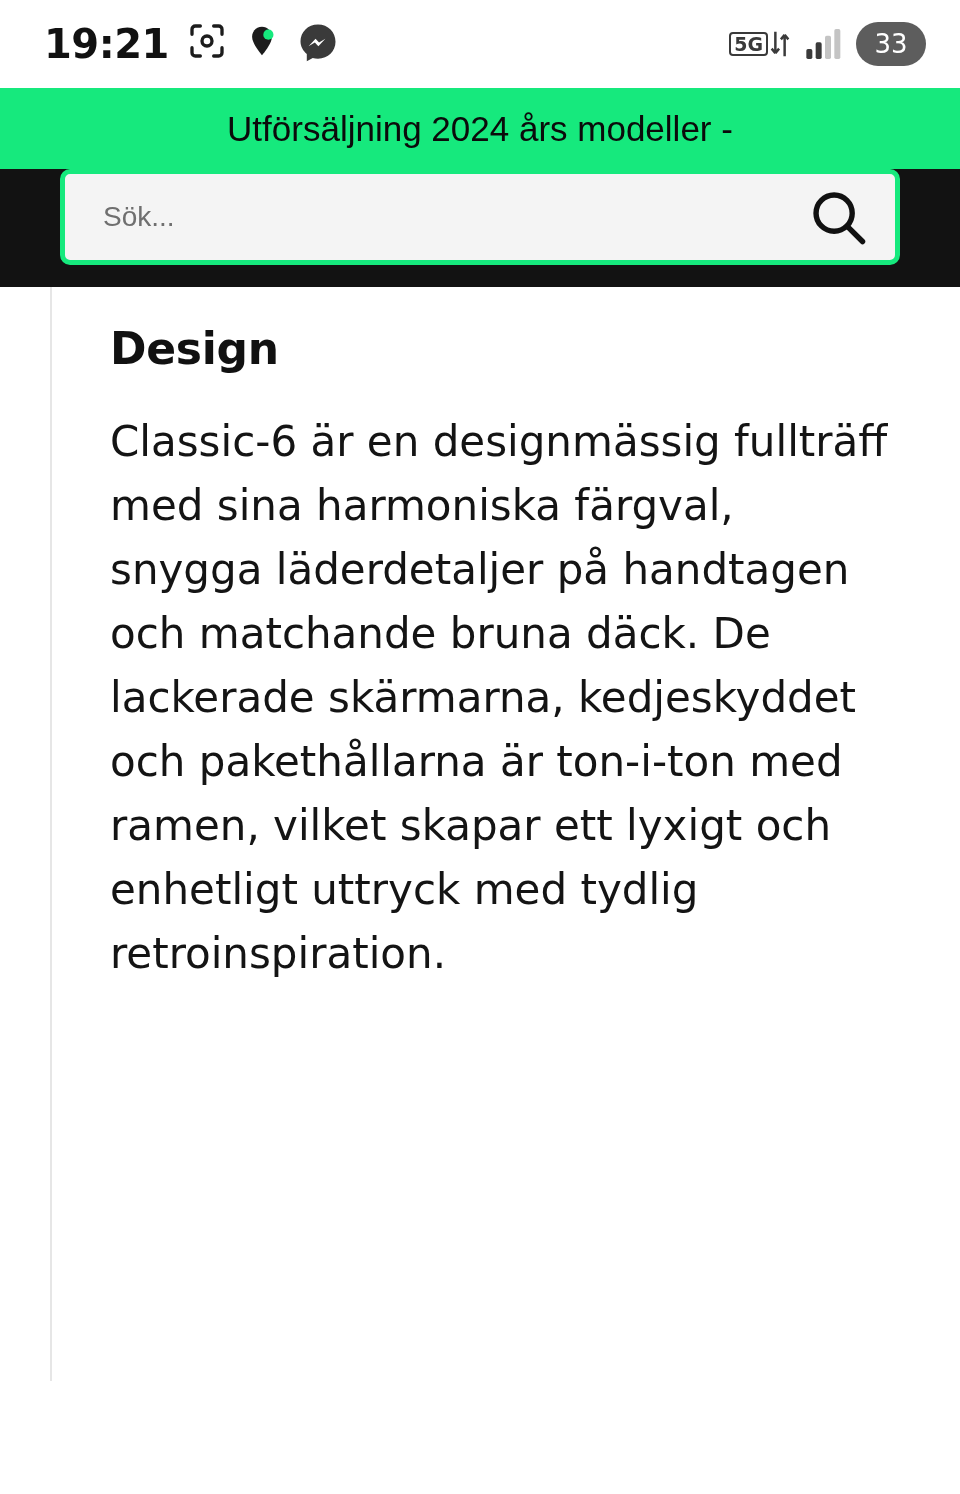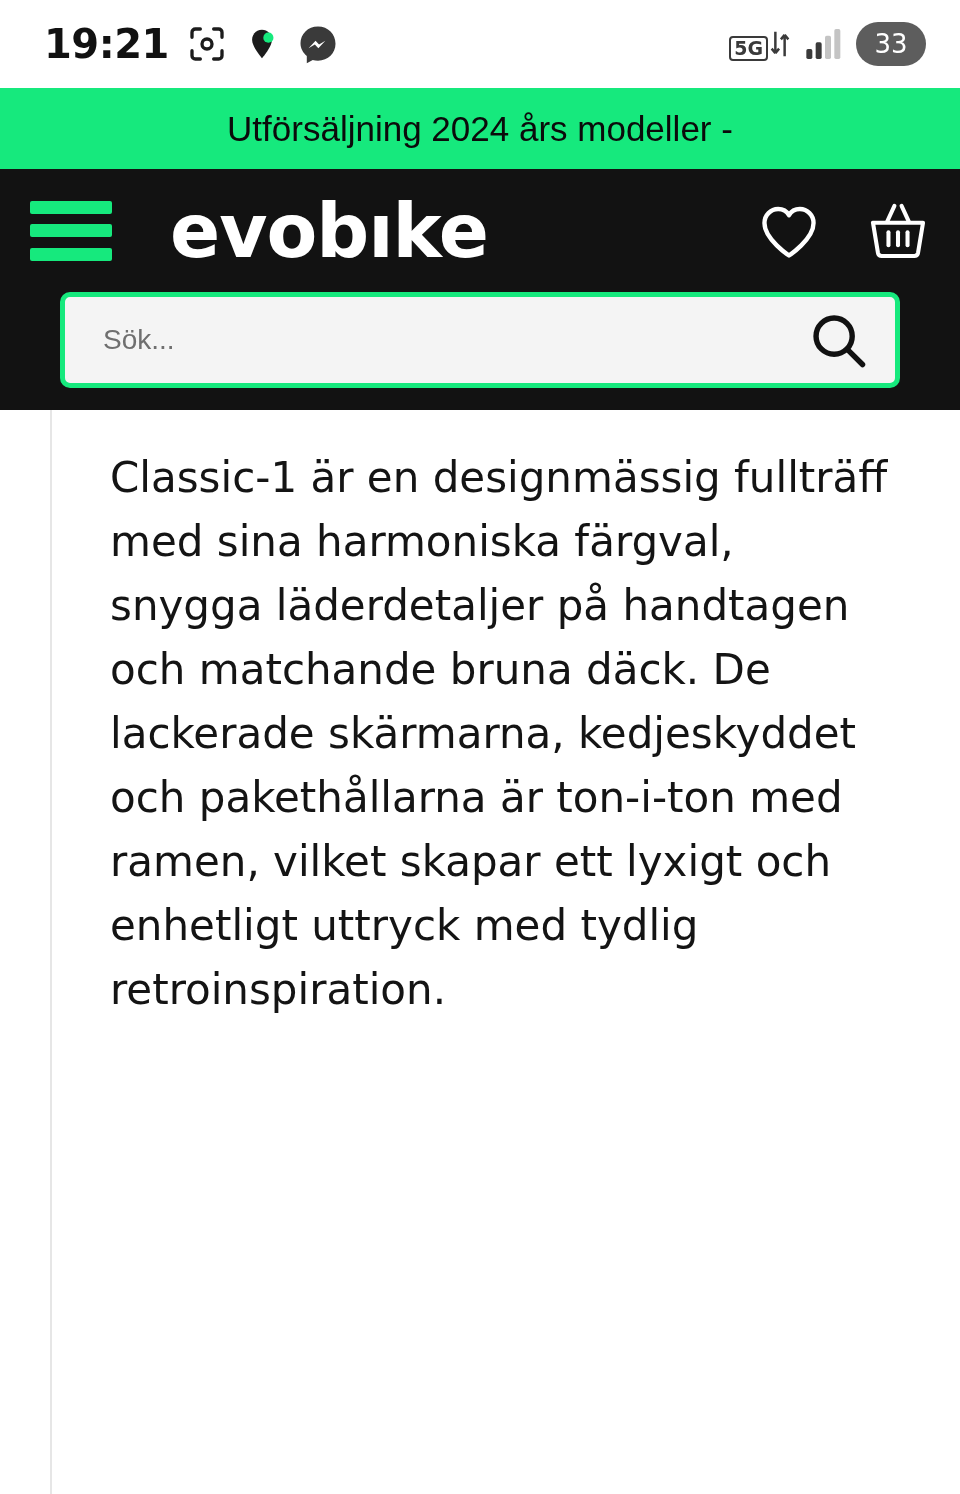--- a/index.html
+++ b/index.html
@@ -17,21 +17,21 @@
   .status-bar {
     height: 88px;
     background: #ffffff;
     display: flex;
     align-items: center;
     justify-content: space-between;
     padding: 0 34px 0 44px;
   }
   .status-left {
     display: flex;
-    align-items: center;
+    align-items: flex-start;
     gap: 18px;
   }
   .status-clock {
     font-size: 40px;
     font-weight: 700;
     color: #111111;
     letter-spacing: -0.5px;
     font-family: "DejaVu Sans", sans-serif;
   }
   .status-icon {
@@ -47,21 +47,21 @@
   .net-5g {
     font-size: 19px;
     font-weight: 700;
     color: #3a3a3a;
     border: 2px solid #3a3a3a;
     border-radius: 4px;
     padding: 0 3px;
     line-height: 1.1;
     font-family: "DejaVu Sans", sans-serif;
   }
-  .net-block { display: flex; align-items: flex-end; gap: 2px; }
+  .net-block { display: flex; align-items: center; gap: 2px; }
   .battery-pill {
     background: #5d5d5d;
     color: #ffffff;
     border-radius: 28px;
     min-width: 70px;
     height: 44px;
     display: flex;
     align-items: center;
     justify-content: center;
     font-size: 26px;
@@ -254,57 +254,33 @@
     </span>
     <span class="battery-pill">33</span>
   </div>
 </div>
 
 <div class="promo">
   <span class="promo-text">Utförsäljning 2024 års modeller -</span>
 </div>
 
 <div class="header">
-  <div class="header-top">
-    <div class="hamburger">
-      <span></span>
-      <span></span>
-      <span></span>
-    </div>
-    <div class="brand">evobıke</div>
-    <div class="header-actions">
-      <span class="icon-btn">
-        <svg width="62" height="58" viewBox="0 0 24 22" fill="none" stroke="#ffffff" stroke-width="1.7" stroke-linejoin="round">
-          <path d="M12 20.5S2.5 14.2 2.5 7.9C2.5 4.9 4.9 2.5 7.8 2.5c1.8 0 3.4 1 4.2 2.4.8-1.4 2.4-2.4 4.2-2.4 2.9 0 5.3 2.4 5.3 5.4 0 6.3-9.5 12.6-9.5 12.6z"></path>
-        </svg>
-      </span>
-      <span class="icon-btn">
-        <svg width="64" height="62" viewBox="0 0 26 26" fill="none" stroke="#ffffff" stroke-width="1.7" stroke-linecap="round" stroke-linejoin="round">
-          <path d="M8.5 9 L11.5 2.5"></path>
-          <path d="M17.5 9 L14.5 2.5"></path>
-          <path d="M2.5 9.5 H23.5 L21.4 22.2 a1.6 1.6 0 0 1-1.6 1.3 H6.2 a1.6 1.6 0 0 1-1.6-1.3 Z"></path>
-          <path d="M9 13.5 V19"></path>
-          <path d="M13 13.5 V19"></path>
-          <path d="M17 13.5 V19"></path>
-        </svg>
-      </span>
-    </div>
-  </div>
 
   <div class="search-wrap">
     <div class="search-box">
       <input class="search-input" type="text" placeholder="Sök..." style="">
       <span class="icon-btn">
         <svg width="62" height="62" viewBox="0 0 24 24" fill="none" stroke="#111111" stroke-width="2.1" stroke-linecap="round">
           <circle cx="10.5" cy="10.5" r="7"></circle>
           <path d="M16 16 L21.5 21.5"></path>
         </svg>
       </span>
     </div>
   </div>
 </div>
 
 <div class="content">
   <div class="rail"></div>
   <div class="content-inner">
-    <p class="body-par">Classic-1 är en designmässig fullträff med sina harmoniska färgval, snygga läderdetaljer på handtagen och matchande bruna däck. De lackerade skärmarna, kedjeskyddet och pakethållarna är ton-i-ton med ramen, vilket skapar ett lyxigt och enhetligt uttryck med tydlig retroinspiration.</p>
+    <h2 class="section-title">Design</h2>
+    <p class="body-par">Classic-6 är en designmässig fullträff med sina harmoniska färgval, snygga läderdetaljer på handtagen och matchande bruna däck. De lackerade skärmarna, kedjeskyddet och pakethållarna är ton-i-ton med ramen, vilket skapar ett lyxigt och enhetligt uttryck med tydlig retroinspiration.</p>
   </div>
 </div>
 
 </body></html>

